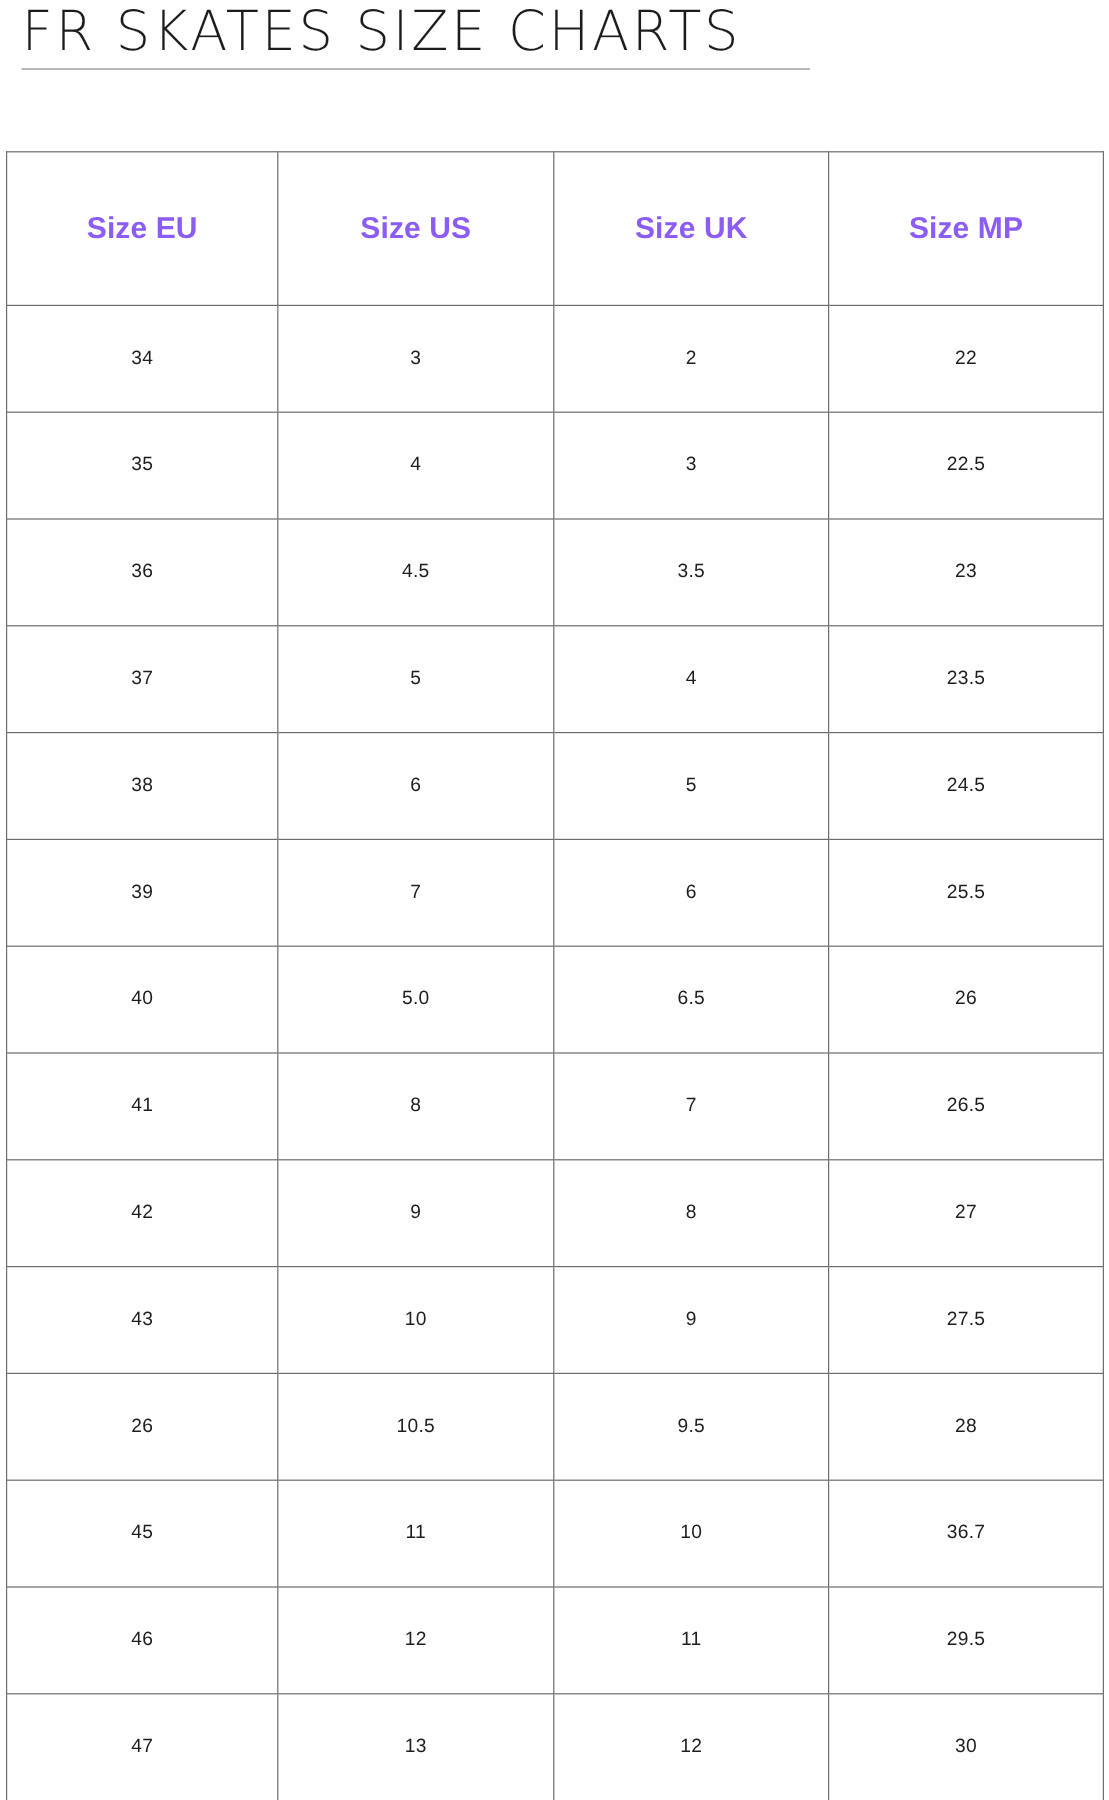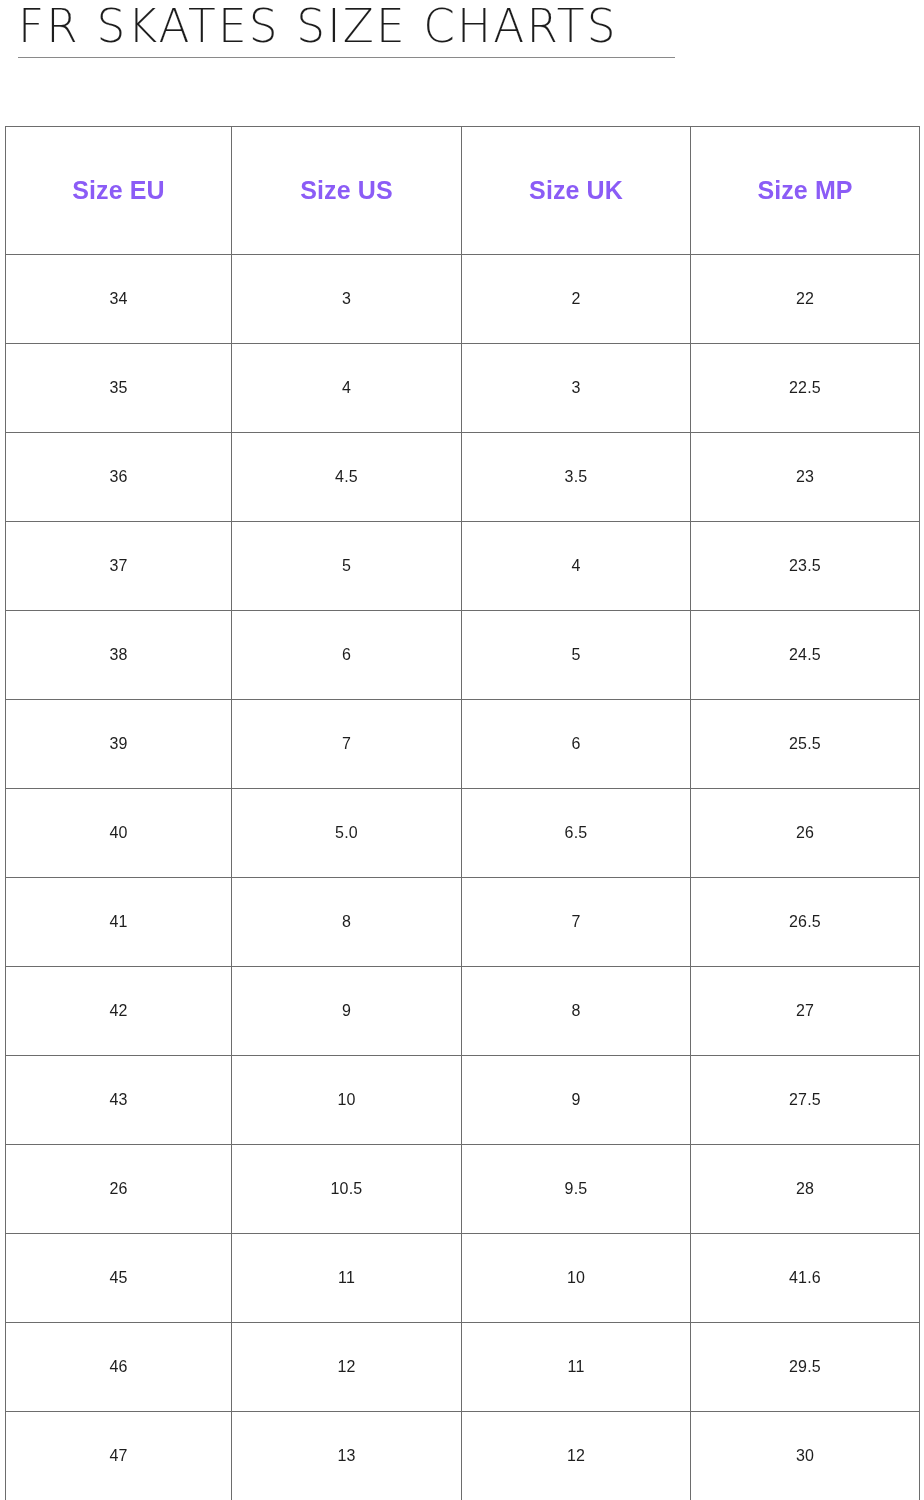--- a/index.html
+++ b/index.html
@@ -180,21 +180,21 @@
         <tr>
           <td>26</td>
           <td>10.5</td>
           <td>9.5</td>
           <td>28</td>
         </tr>
         <tr>
           <td>45</td>
           <td>11</td>
           <td>10</td>
-          <td>41.6</td>
+          <td>36.7</td>
         </tr>
         <tr>
           <td>46</td>
           <td>12</td>
           <td>11</td>
           <td>29.5</td>
         </tr>
         <tr>
           <td>47</td>
           <td>13</td>

